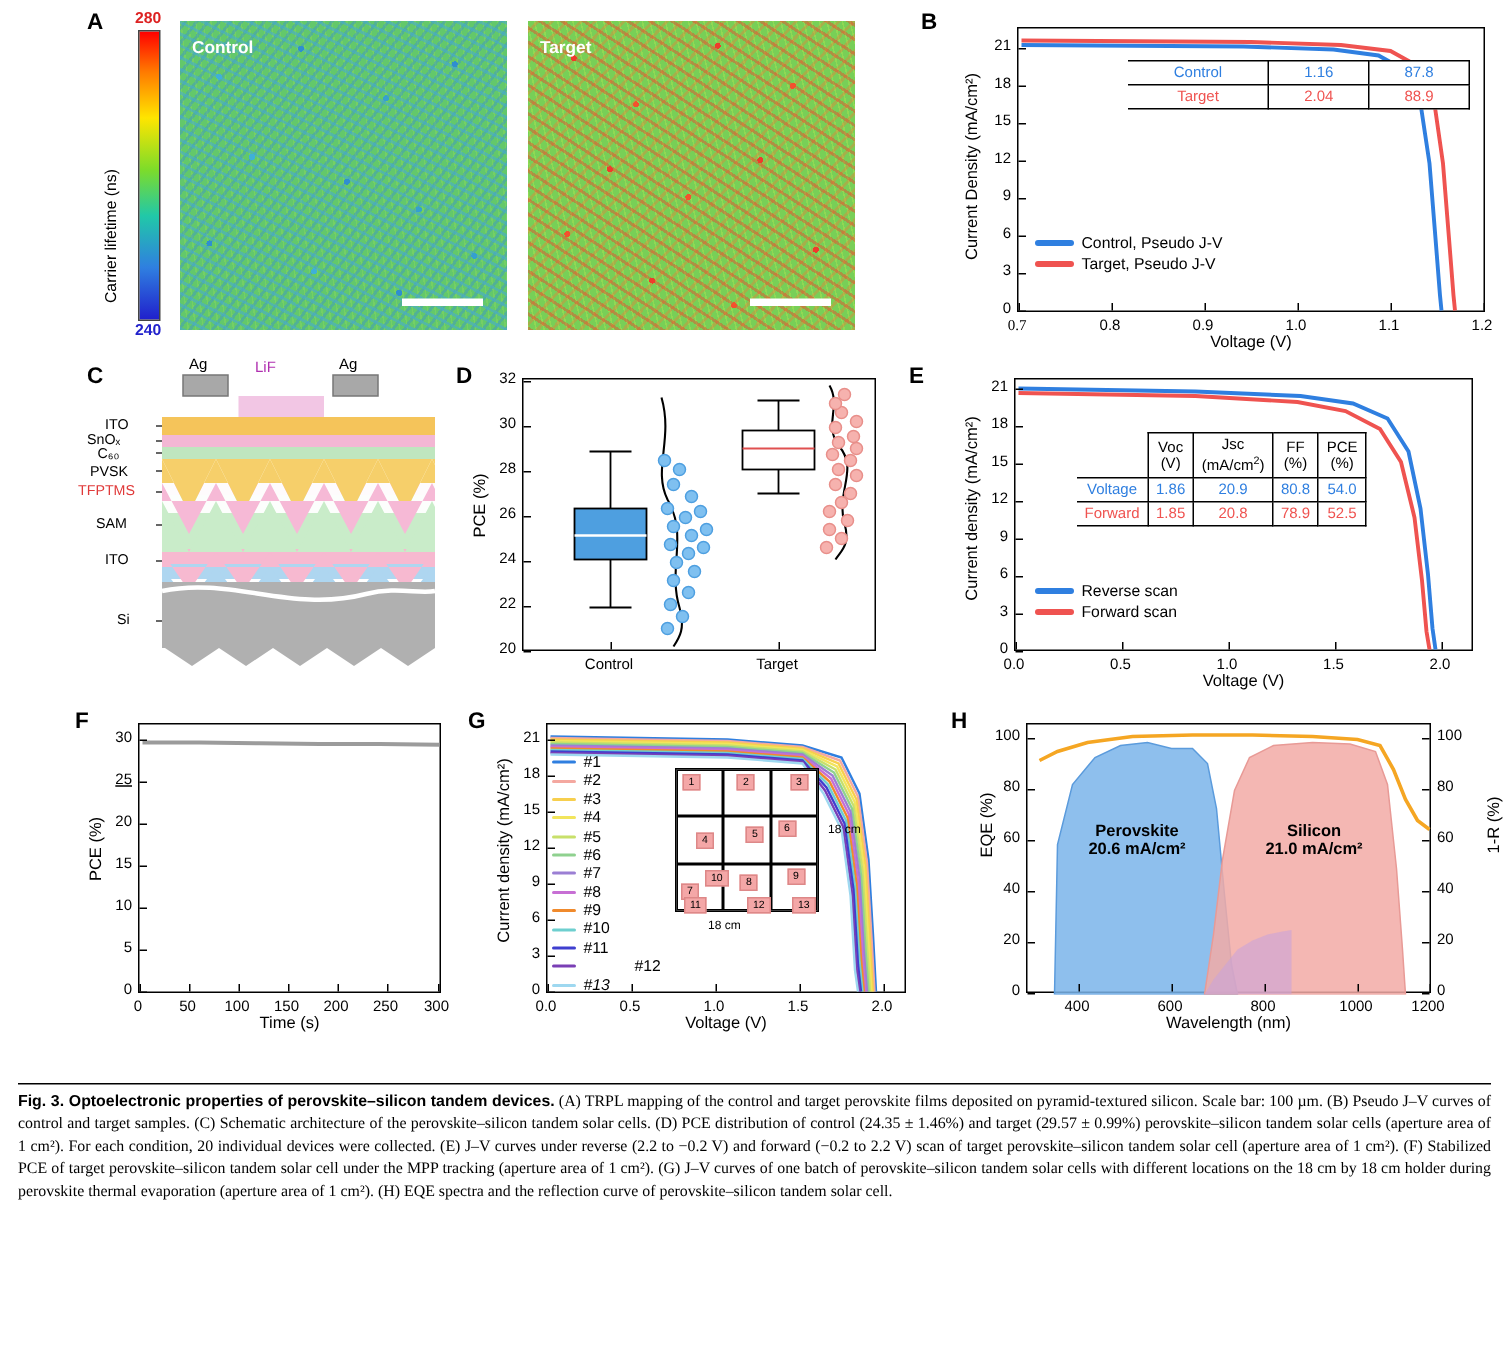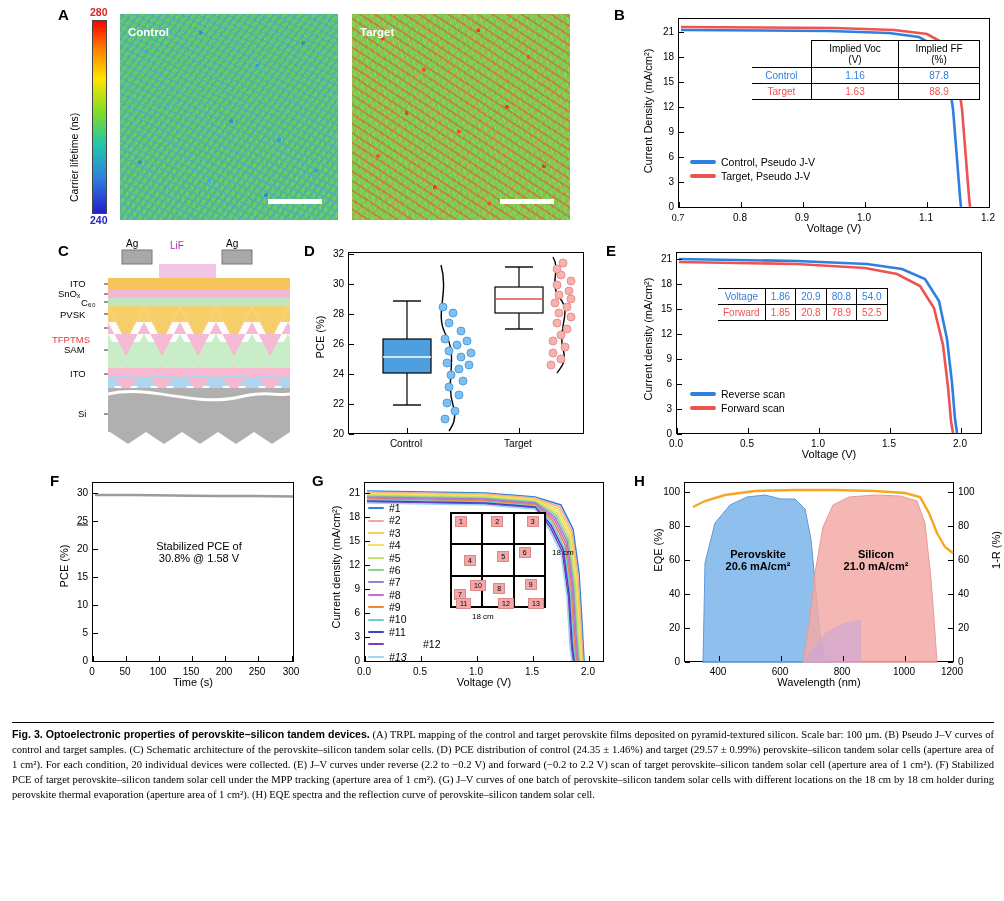--- a/index.html
+++ b/index.html
@@ -154,33 +154,28 @@
     <div class="ylab" style="left:40px; width:22px; top:100px;">12</div>
     <div class="ylab" style="left:40px; width:22px; top:75px;">15</div>
     <div class="ylab" style="left:40px; width:22px; top:50px;">18</div>
     <div class="ylab" style="left:40px; width:22px; top:25px;">21</div>
 
     <div class="axtitle" style="left:66px; top:216px; width:312px;">Voltage (V)</div>
     <div class="axtitle rot" style="left:30px; top:200px; width:190px;">Current Density (mA/cm²)</div>
 
     <table class="intab" style="position:absolute; left:140px; top:34px; width:228px;">
       <tbody>
-          <tr>
-        <td style="border:none;"></td>
-        <td>Implied Voc<br>(V)</td>
-        <td>Implied FF<br>(%)</td>
-      </tr>
       <tr>
         <td class="blue" style="border-left:none;">Control</td>
         <td class="blue">1.16</td>
         <td class="blue">87.8</td>
       </tr>
       <tr>
         <td class="red" style="border-left:none;">Target</td>
-        <td class="red">1.63</td>
+        <td class="red">2.04</td>
         <td class="red">88.9</td>
       </tr>
     </tbody>
       </table>
 
     <div style="position:absolute; left:78px; top:150px;">
       <div class="legitem">
           <span class="legline" style="background:#2f7fe0"></span>
           <span>Control, Pseudo J-V</span>
         </div>
@@ -243,23 +238,23 @@
         <line x1="-2" y1="170" x2="4" y2="170"></line>
       </g>
     </svg>
 
     <div style="position:absolute; left:74px; top:0px; font-size:10px;">Ag</div>
     <div style="position:absolute; left:118px; top:2px; font-size:10px; color:#b030b0;">LiF</div>
     <div style="position:absolute; left:174px; top:0px; font-size:10px;">Ag</div>
 
     <div style="position:absolute; left:18px; top:40px; font-size:9.5px;">ITO</div>
     <div style="position:absolute; left:6px;  top:50px; font-size:9.5px;">SnOₓ</div>
-    <div style="position:absolute; left:29px; top:59px; font-size:9.5px;">C₆₀</div>
+    <div style="position:absolute; left:13px; top:59px; font-size:9.5px;">C₆₀</div>
     <div style="position:absolute; left:8px;  top:71px; font-size:9.5px;">PVSK</div>
-    <div style="position:absolute; left:0px;  top:96px; font-size:9.5px; color:#e03a3a;">TFPTMS</div>
+    <div style="position:absolute; left:0px;  top:84px; font-size:9.5px; color:#e03a3a;">TFPTMS</div>
     <div style="position:absolute; left:12px; top:106px; font-size:9.5px;">SAM</div>
     <div style="position:absolute; left:18px; top:130px; font-size:9.5px;">ITO</div>
     <div style="position:absolute; left:26px; top:170px; font-size:9.5px;">Si</div>
   </div>
 
   <div class="panel" id="panelD" style="left:296px; top:238px; width:300px; height:218px;">
     <div class="plabel" style="left:8px; top:4px;">D</div>
 
     <div class="axbox full" style="left:52px; top:14px; width:236px; height:182px;">
       <svg width="236" height="182" style="position:absolute; left:0; top:0;">
@@ -387,20 +382,27 @@
     <div class="ylab" style="left:50px; width:22px; top:95px;">12</div>
     <div class="ylab" style="left:50px; width:22px; top:70px;">15</div>
     <div class="ylab" style="left:50px; width:22px; top:45px;">18</div>
     <div class="ylab" style="left:50px; width:22px; top:20px;">21</div>
 
     <div class="axtitle" style="left:76px; top:210px; width:306px;">Voltage (V)</div>
     <div class="axtitle rot" style="left:42px; top:192px; width:182px;">Current density (mA/cm²)</div>
 
     <table class="intab" style="position:absolute; left:118px; top:50px;">
       <tbody>
+          <tr>
+        <td style="border:none;"></td>
+        <td>Voc<br>(V)</td>
+        <td>Jsc<br>(mA/cm<sup>2</sup>)</td>
+        <td>FF<br>(%)</td>
+        <td>PCE<br>(%)</td>
+      </tr>
       <tr>
         <td class="blue" style="border-left:none;">Voltage</td>
         <td class="blue">1.86</td>
         <td class="blue">20.9</td>
         <td class="blue">80.8</td>
         <td class="blue">54.0</td>
       </tr>
       <tr>
         <td class="red" style="border-left:none;">Forward</td>
         <td class="red">1.85</td>
@@ -439,24 +441,20 @@
       <div class="tickx" style="left:199px;"></div>
       <div class="ticky" style="top:178px;"></div>
         <div class="ticky" style="top:150px;"></div>
       <div class="ticky" style="top:122px;"></div>
         <div class="ticky" style="top:94px;"></div>
       <div class="ticky" style="top:66px;"></div>
         <div class="ticky" style="top:38px;"></div>
       <div class="ticky" style="top:10px;"></div>
     </div>
 
-    <div style="position:absolute; left:74px; top:70px; width:170px; text-align:center; font-size:11px;">
-      <div>Stabilized PCE of</div>
-      <div>30.8% @ 1.58 V</div>
-    </div>
 
     <div class="xlab" style="left:52px; top:196px;">0</div>
     <div class="xlab" style="left:85px; top:196px;">50</div>
     <div class="xlab" style="left:118px; top:196px;">100</div>
     <div class="xlab" style="left:151px; top:196px;">150</div>
     <div class="xlab" style="left:184px; top:196px;">200</div>
     <div class="xlab" style="left:217px; top:196px;">250</div>
     <div class="xlab" style="left:251px; top:196px;">300</div>
 
     <div class="ylab" style="left:26px; width:22px; top:190px;">0</div>

